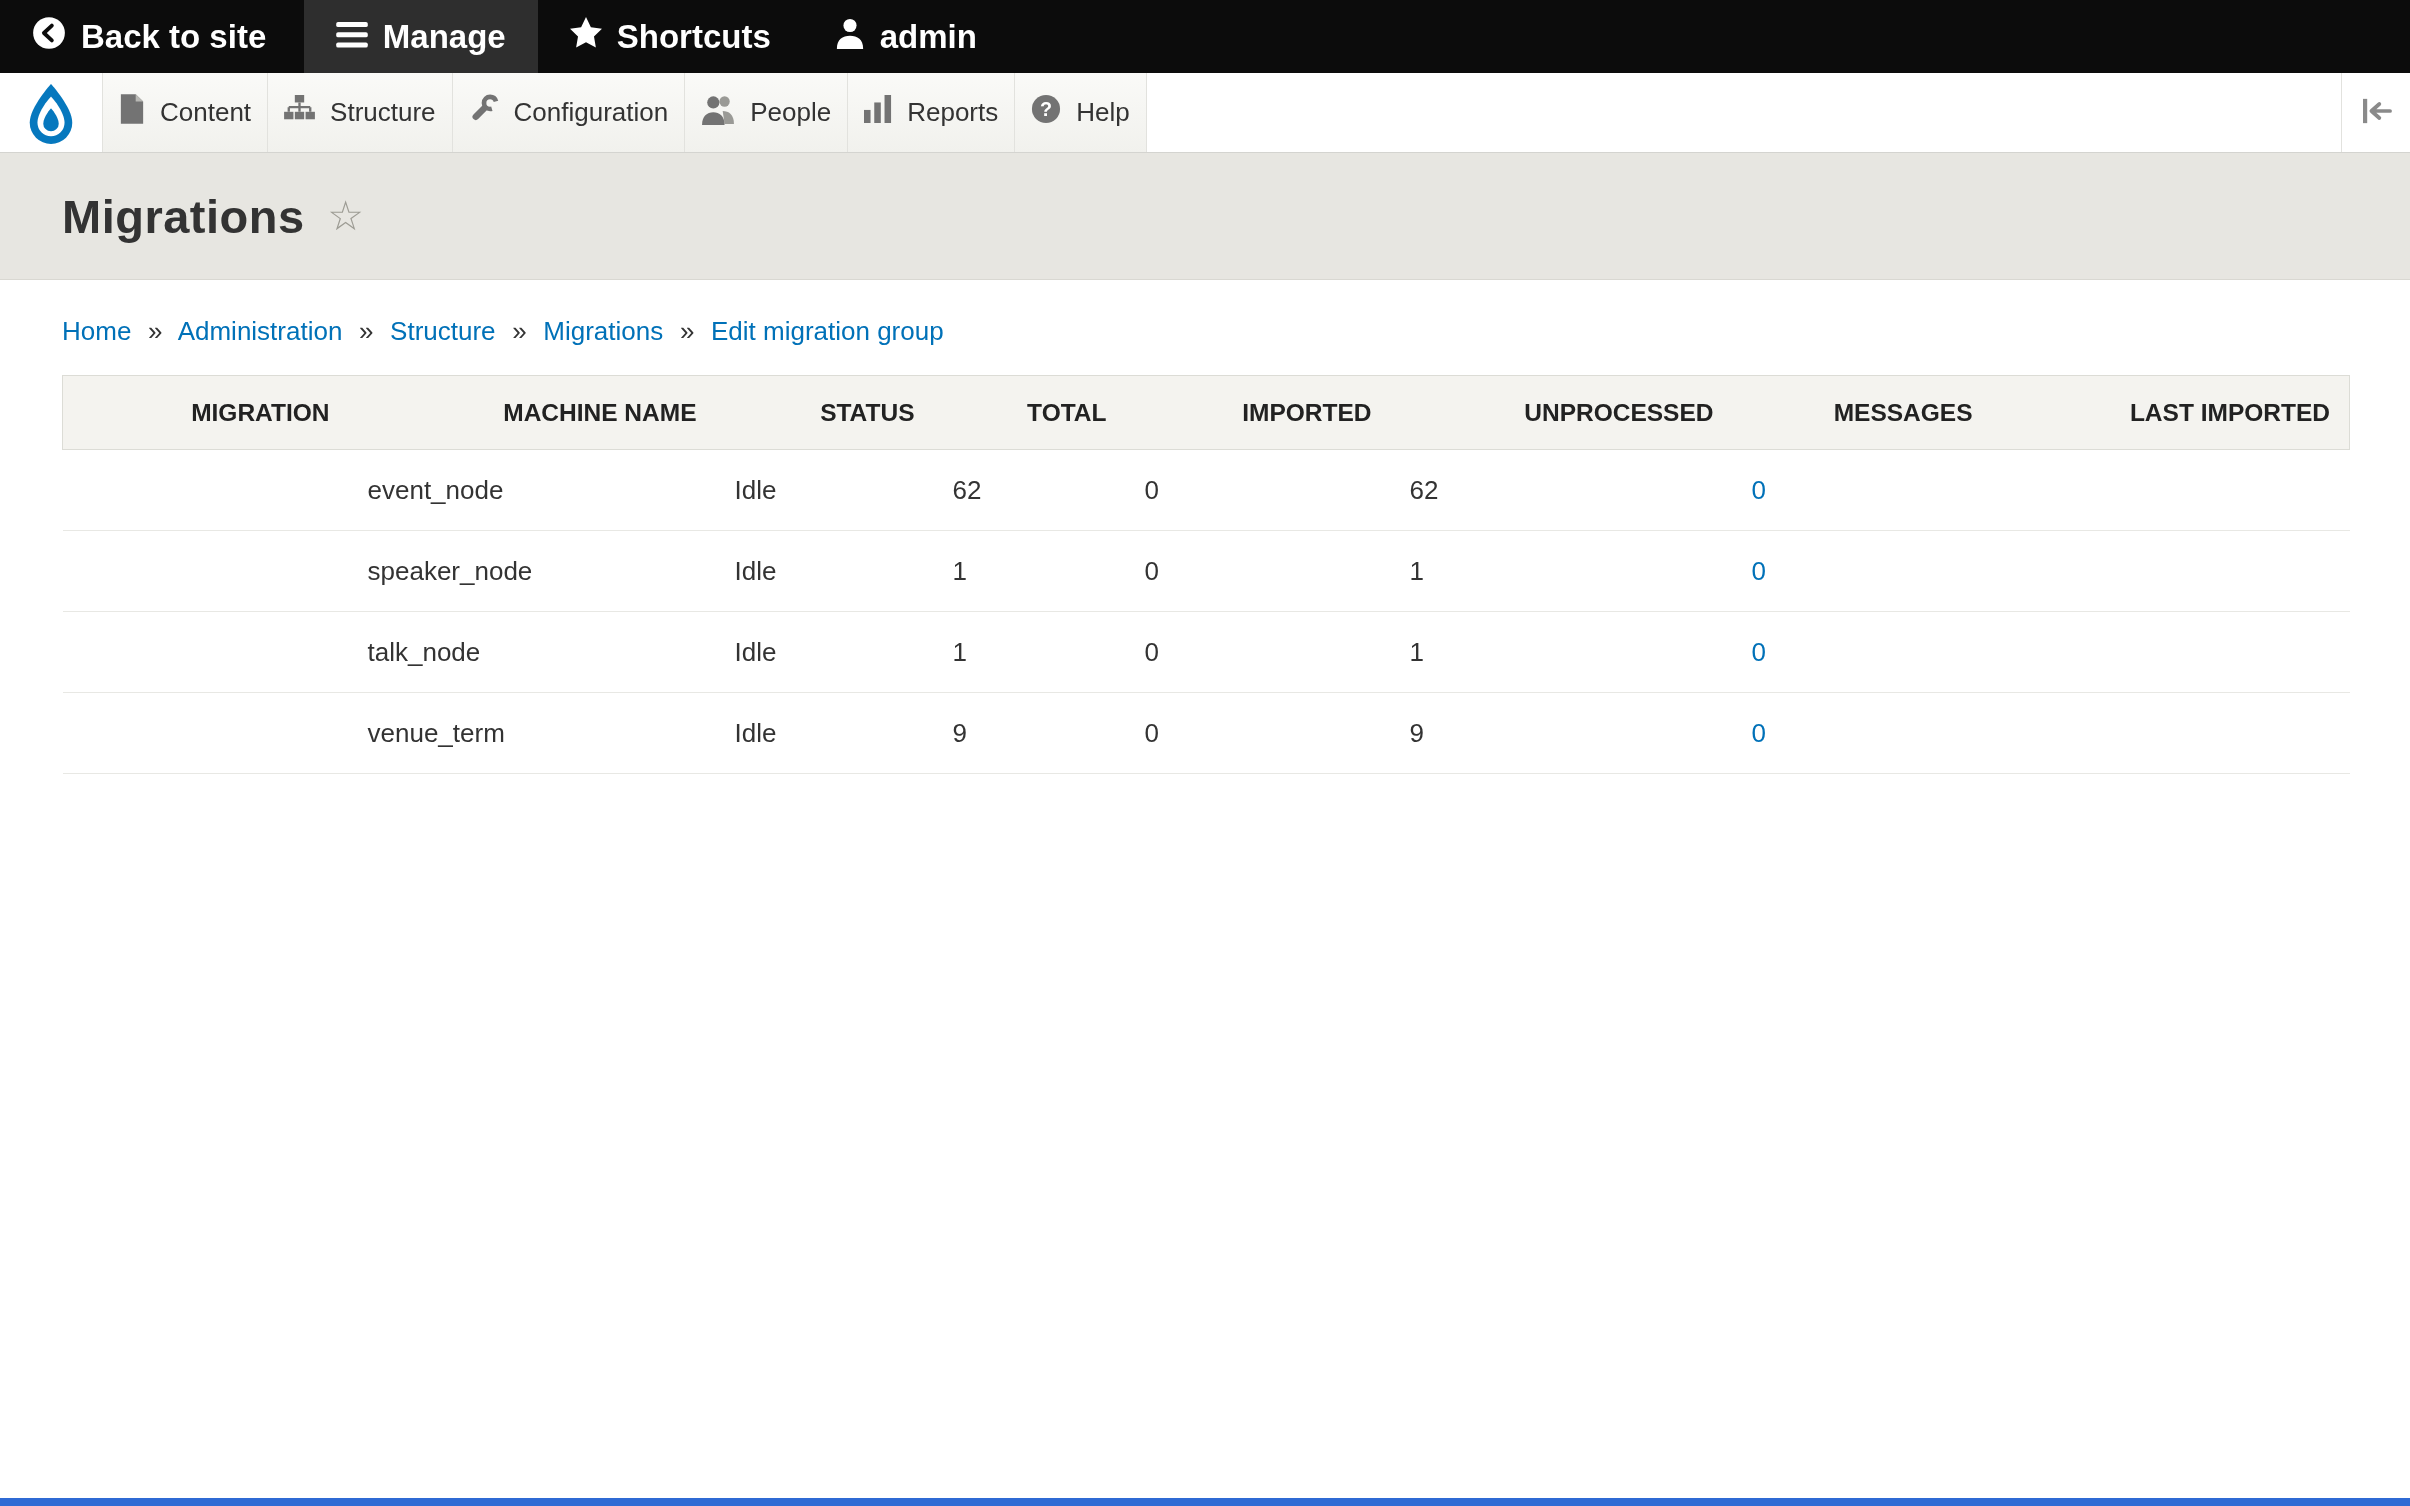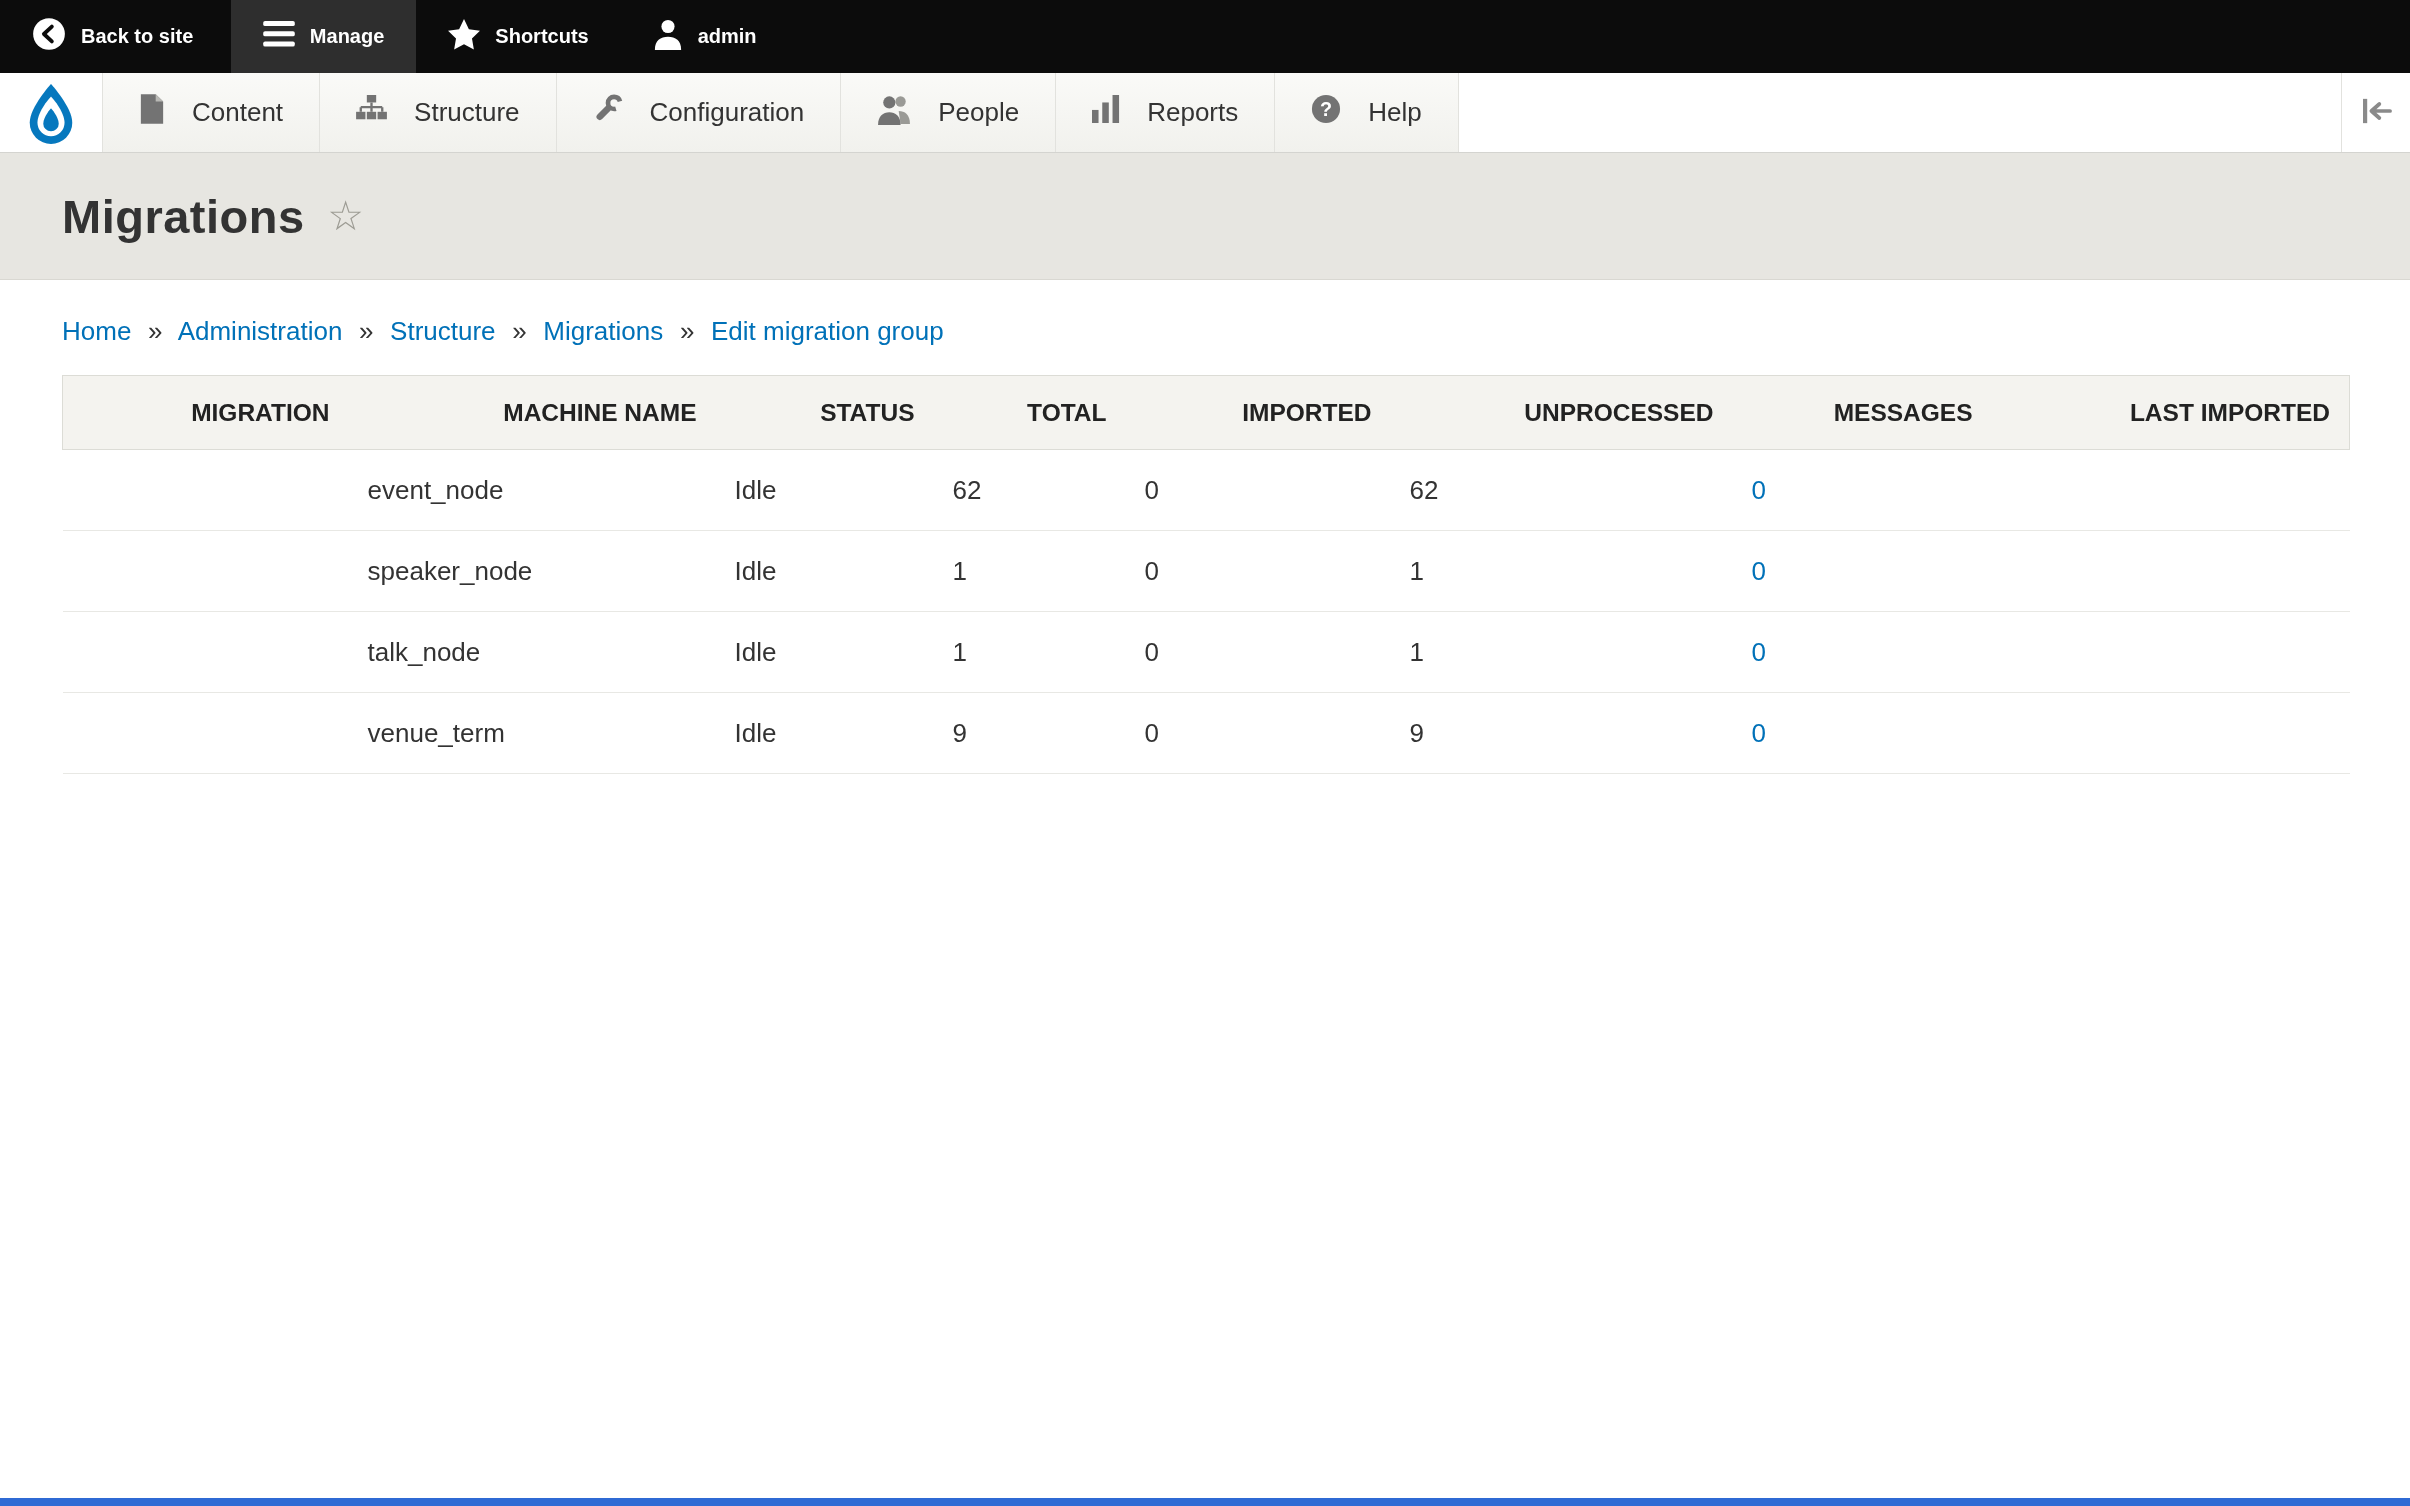--- a/index.html
+++ b/index.html
@@ -17,21 +17,21 @@
     background:#0c0c0c;
     display:flex;
     align-items:stretch;
     color:#fff;
   }
   .bar-item {
     display:flex;
     align-items:center;
     gap:15px;
     padding:0 32px;
-    font-size:20px;
+    font-size:33px;
     font-weight:bold;
     cursor:pointer;
     white-space:nowrap;
   }
   .bar-item.active { background:#2e2e2e; }
   .bar-item.back { margin-right:5.6px; }
 
   
   .toolbar {
     height:80px;
@@ -42,22 +42,22 @@
   }
   .logo-box {
     width:102px;
     display:flex;
     align-items:center;
     justify-content:center;
   }
   .tab {
     display:flex;
     align-items:center;
-    gap:27px;
-    padding:0 36px;
+    gap:15px;
+    padding:0 16px;
     font-size:26px;
     color:#333;
     border-left:0.9px solid #e2e2de;
     background:linear-gradient(#fafaf8,#f1f1ed);
     cursor:pointer;
     white-space:nowrap;
   }
   .tab.last { border-right:0.9px solid #e2e2de; }
   .toolbar-spacer { flex:1; }
   .orient-toggle {

